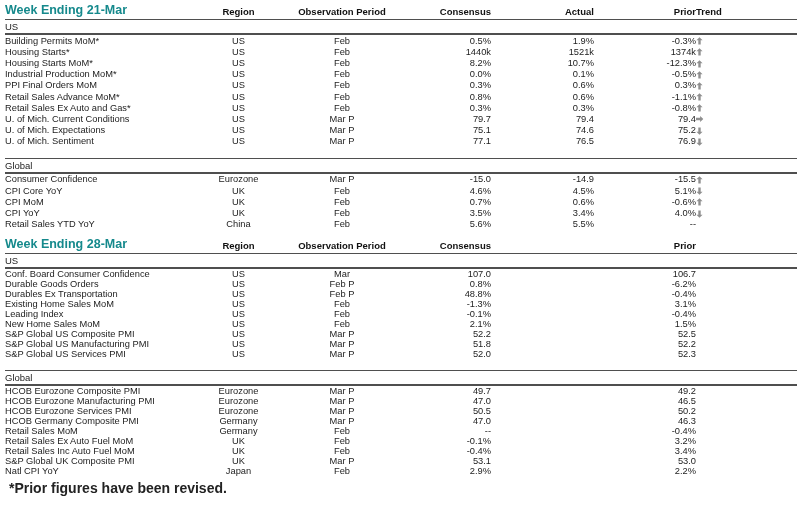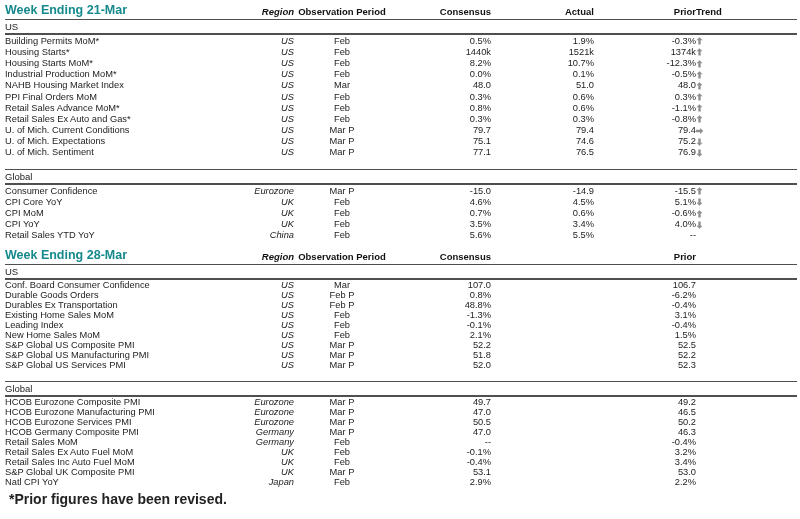--- a/index.html
+++ b/index.html
@@ -7,21 +7,21 @@
        font-family:"Liberation Sans", sans-serif;color:#1c1c1c;}
   .report{padding:2px 4px 0 5px;}
   table{border-collapse:collapse;table-layout:fixed;width:792px;}
   th,td{padding:0;margin:0;overflow:hidden;white-space:nowrap;}
   thead th{height:15px;vertical-align:bottom;padding-bottom:2px;
            font-size:9.5px;font-weight:bold;color:#111;}
   th.col-name{font-size:12.5px;font-weight:bold;}
   .t0 th.col-name{color:var(--accent);}
   .t1 th.col-name{color:var(--accent);}
   .col-name{width:178px;text-align:left;}
-  .col-region{width:111px;text-align:right;font-style:italic;}
+  .col-region{width:111px;text-align:center;}
   .col-period{width:96px;text-align:center;}
   .col-consensus{width:101px;text-align:right;}
   .col-actual{width:103px;text-align:right;}
   .col-prior{width:102px;text-align:right;}
   .col-trend{width:101px;text-align:left;}
   tr.section-row td{border-top:1px solid #4f4f4f;border-bottom:2px solid #4f4f4f;
                     font-size:9.5px;height:13px;vertical-align:middle;color:#1c1c1c;}
   tr.data-row td{font-size:9.3px;vertical-align:middle;}
   .t0 tr.data-row td{height:11.2px;}
   .t1 tr.data-row td{height:10px;}
@@ -92,31 +92,20 @@
           <td class="col-region">US</td>
           <td class="col-period">Feb</td>
           <td class="col-consensus">0.0%</td>
           <td class="col-actual">0.1%</td>
           <td class="col-prior">-0.5%</td>
           <td class="col-trend"><svg viewBox="0 0 10 11" width="7" height="8" class="arrow arrow-up">
               <path d="M5 0 L9.4 4.6 H6.7 V10.6 H3.3 V4.6 H0.6 Z" fill="#8f8f8f"></path>
             </svg></td>
         </tr>
         <tr class="data-row">
-          <td class="col-name">NAHB Housing Market Index</td>
-          <td class="col-region">US</td>
-          <td class="col-period">Mar</td>
-          <td class="col-consensus">48.0</td>
-          <td class="col-actual">51.0</td>
-          <td class="col-prior">48.0</td>
-          <td class="col-trend"><svg viewBox="0 0 10 11" width="7" height="8" class="arrow arrow-up">
-              <path d="M5 0 L9.4 4.6 H6.7 V10.6 H3.3 V4.6 H0.6 Z" fill="#8f8f8f"></path>
-            </svg></td>
-        </tr>
-        <tr class="data-row">
           <td class="col-name">PPI Final Orders MoM</td>
           <td class="col-region">US</td>
           <td class="col-period">Feb</td>
           <td class="col-consensus">0.3%</td>
           <td class="col-actual">0.6%</td>
           <td class="col-prior">0.3%</td>
           <td class="col-trend"><svg viewBox="0 0 10 11" width="7" height="8" class="arrow arrow-up">
               <path d="M5 0 L9.4 4.6 H6.7 V10.6 H3.3 V4.6 H0.6 Z" fill="#8f8f8f"></path>
             </svg></td>
         </tr>

